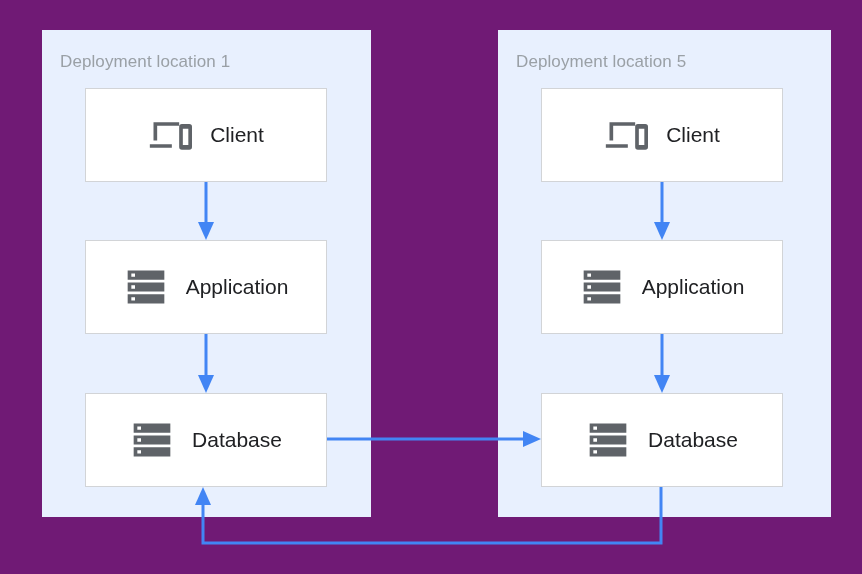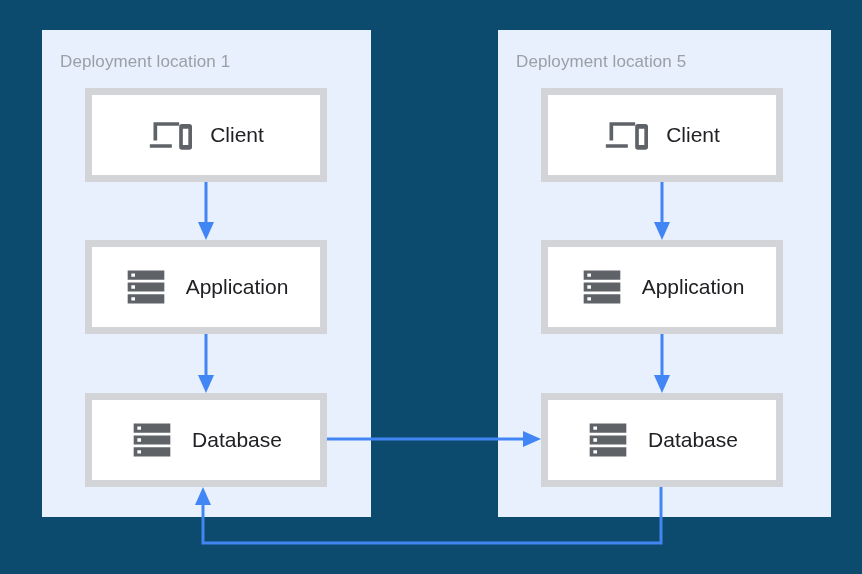--- a/index.html
+++ b/index.html
@@ -28,21 +28,21 @@
     color: #9aa0a6;
     font-size: 17px;
     line-height: 20px;
     letter-spacing: 0.1px;
     white-space: nowrap;
     font-family: "Liberation Sans", sans-serif;
   }
   .node {
     position: absolute;
     background: #ffffff;
-    border: 7px solid #0f766e;
+    border: 1px solid #0f766e;
     box-sizing: border-box;
     display: flex;
     align-items: center;
     justify-content: center;
     gap: 18px;
   }
   .node-icon {
     display: block;
     flex: 0 0 auto;
     width: 44px;
@@ -69,21 +69,21 @@
     stroke: #4285f4;
     stroke-width: 3;
   }
   .edge-head {
     fill: #4285f4;
   }
 </style>
 </head>
 <body>
 
-<div id="diagram-root" style="width: 862px; height: 574px; background: #0c4a6e;">
+<div id="diagram-root" style="width: 862px; height: 574px; background: #701a75;">
 
   <div class="zone" id="zone-bg-0" style="left: 42px; top: 30px; width: 329px; height: 487px; background: rgb(232, 240, 254);"></div>
   <div class="zone-label" id="zone-label-0" style="left: 60px; top: 52px; color: rgb(154, 160, 166);">Deployment location 1</div>
 
   <div class="zone" id="zone-bg-1" style="left: 498px; top: 30px; width: 333px; height: 487px; background: rgb(232, 240, 254);"></div>
   <div class="zone-label" id="zone-label-1" style="left: 516px; top: 52px; color: rgb(154, 160, 166);">Deployment location 5</div>
 
   <svg class="edge-svg" viewBox="0 0 862 574" xmlns="http://www.w3.org/2000/svg">
     <g id="edges-group">
         <path d="M 206 182 L 206 225" class="edge-line" stroke="#4285f4"></path>

